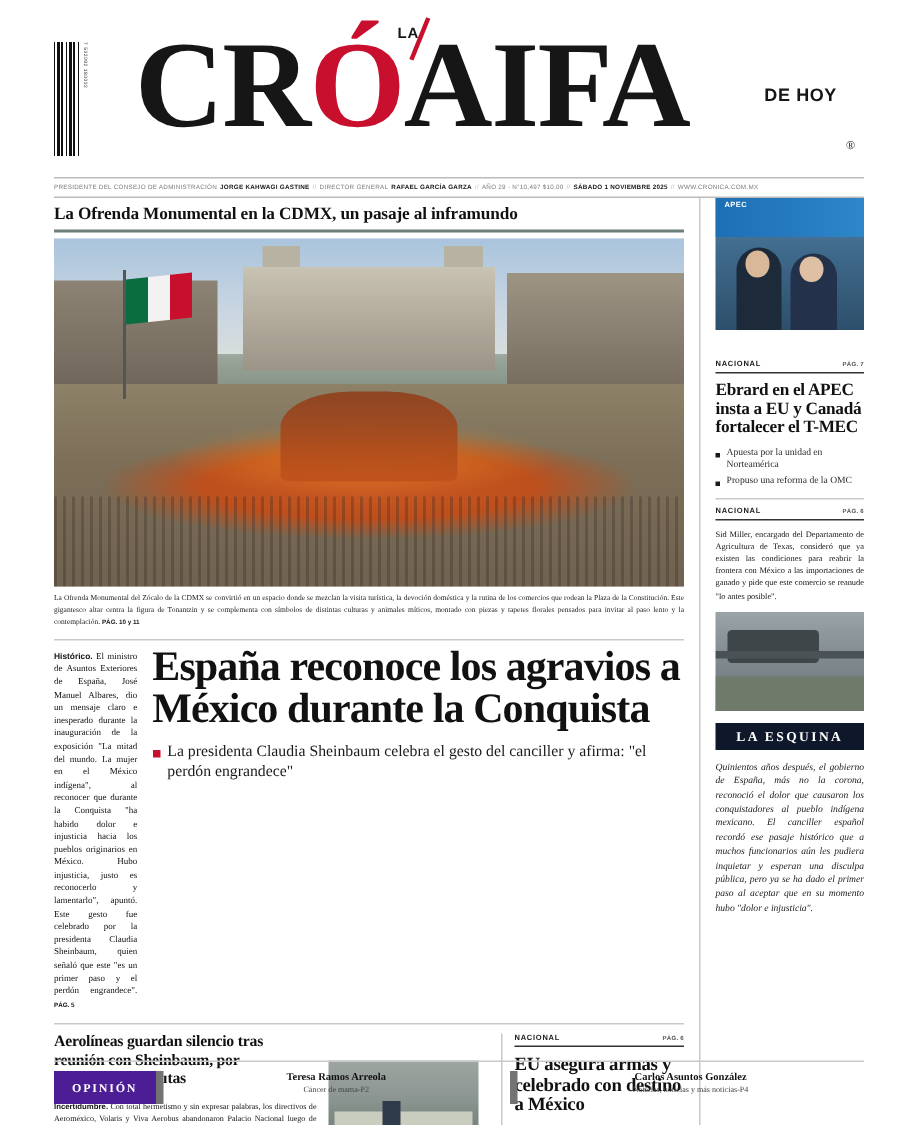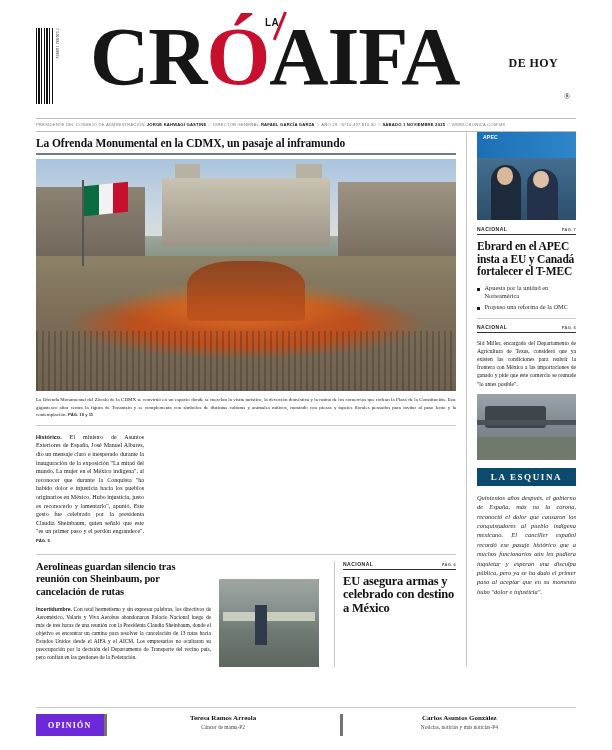--- a/index.html
+++ b/index.html
@@ -40,21 +40,21 @@
     position: absolute; left: 197px; top: 3px;
     font-family: "Liberation Sans", sans-serif;
     font-size: 10px; font-weight: 700; letter-spacing: .5px; color: #161616;
   }
   .logo-slash {
     position: absolute; left: 216px; top: -2px; width: 3px; height: 30px;
     background: #c8102e; transform: rotate(22deg); transform-origin: top;
   }
   .logo-dehoy {
     position: absolute; right: 18px; top: 42px;
-    font-family: Liberation Serif, serif;
+    font-family: Liberation Sans, sans-serif;
     font-size: 12px; font-weight: 700; letter-spacing: .4px; color: #161616;
   }
   .logo-reg { position: absolute; right: 6px; top: 78px; font-size: 8px; color:#161616; }
 
   .masthead-rule { margin: 0 36px; border-top: 1px solid #bbb; }
   .masthead-info {
     margin: 0 36px; padding: 3px 0 4px 0;
     font-family: "Liberation Sans", sans-serif;
     font-size: 4.2px; letter-spacing: .18px; color: #7a7a7a;
     display: flex; flex-wrap: nowrap; align-items: baseline; gap: 2px;
@@ -161,58 +161,58 @@
   }
   .rp-banner { position:absolute; left:0; top:0; width:100%; height:30%;
     background: linear-gradient(90deg,#1c6fb5,#2f86c9); }
   .rp-banner-txt { position:absolute; left:6%; top:6%; font-family:"Liberation Sans",sans-serif;
     font-size:5px; color:#fff; letter-spacing:.3px; font-weight:700; }
   .rp-p1 { position:absolute; left:14%; bottom:0; width:30%; height:62%; background:#1d2a3a; border-radius:16px 16px 0 0; }
   .rp-p2 { position:absolute; left:50%; bottom:0; width:32%; height:58%; background:#23324a; border-radius:16px 16px 0 0; }
   .rp-f1 { position:absolute; left:20%; bottom:40%; width:16%; height:20%; background:#d9b89a; border-radius:50%; }
   .rp-f2 { position:absolute; left:57%; bottom:36%; width:16%; height:20%; background:#e0c0a4; border-radius:50%; }
 
-  .rail-block { padding-top: 6px; }
+  .rail-block { padding-top: 20px; }
   .rail-head { font-size: 11.5px; line-height: 12.5px; font-weight: 700; margin-top: 5px; letter-spacing: -.2px; }
   .rail-bullets { margin-top: 6px; }
   .rail-bullets li { list-style: none; display: flex; gap: 4px; margin-bottom: 3px; }
   .rail-bullets .bul { width: 3.4px; height: 3.4px; background: #1a1a1a; margin-top: 4px; flex: none; }
   .rail-bullets .txt { font-size: 6.4px; line-height: 8px; color: #2a2a2a; }
   .rail-body { font-size: 5.6px; line-height: 8.2px; text-align: justify; margin-top: 6px; }
   .rail-sep { border-top: 1px solid #c9c9c9; margin-top: 7px; padding-top: 5px; }
 
   .rail-photo2 {
     width: 100%; height: 66px; margin-top: 6px; position: relative; overflow: hidden;
     background: linear-gradient(180deg,#9aa3a8 0%, #7f888c 50%, #6a7377 100%);
   }
   .rp2-rail { position:absolute; left:0; top:40%; width:100%; height:8%; background:#4a5255; }
   .rp2-truck { position:absolute; left:8%; top:18%; width:62%; height:34%; background:#3e4649; border-radius:3px; }
   .rp2-g { position:absolute; left:0; bottom:0; width:100%; height:34%; background:#6f7a6a; }
 
   .esquina-badge {
-    margin-top: 8px; background: #0c4a6e; color: #fff; text-align: center;
+    margin-top: 8px; background: #0f172a; color: #fff; text-align: center;
     font-family: "Liberation Serif", serif; font-weight: 700; font-size: 9px;
     letter-spacing: 1.6px; padding: 4px 0 4px 0;
   }
   .esquina-body {
     font-size: 6.4px; line-height: 9.4px; font-style: italic;
     text-align: justify; padding-top: 7px; color: #1a1a1a;
   }
 
   
   .opinion {
     position: absolute; left: 36px; right: 36px; bottom: 14px;
     border-top: 1px solid #c9c9c9; display: flex; align-items: stretch; padding-top: 6px;
   }
   .op-badge {
-    background: #6d28d9; color: #fff; font-family: "Liberation Serif", serif;
+    background: #4c1d95; color: #fff; font-family: "Liberation Serif", serif;
     font-weight: 700; font-size: 8px; letter-spacing: 1.2px;
     padding: 5px 12px; display: flex; align-items: center; height: 22px;
   }
-  .op-item { flex: 1; padding: 0 4px; border-left: 3px solid #737373; }
+  .op-item { flex: 1; padding: 0 4px; border-left: 5px solid #737373; }
   .op-item:first-of-type { border-left: none; }
   .op-name { font-size: 7px; font-weight: 700; text-align: center; }
   .op-desc { font-size: 5.4px; color: #444; text-align: center; margin-top: 2px; }
 </style>
 </head>
 <body>
 
 <div class="page">
 
   <div class="masthead">
@@ -271,20 +271,27 @@
         <span>La Ofrenda Monumental del Zócalo de la CDMX se convirtió en un espacio donde se mezclan la visita turística, la devoción doméstica y la rutina de los comercios que rodean la Plaza de la Constitución. Este gigantesco altar centra la figura de Tonantzin y se complementa con símbolos de distintas culturas y animales míticos, montado con piezas y tapetes florales pensados para invitar al paso lento y la contemplación.</span>
         <span class="pag">PÁG. 10 y 11</span>
       </div>
       <div class="lead-caption-rule"></div>
 
       <div class="main-story">
         <div class="main-intro">
           <b>Histórico.</b><span> El ministro de Asuntos Exteriores de España, José Manuel Albares, dio un mensaje claro e inesperado durante la inauguración de la exposición "La mitad del mundo. La mujer en el México indígena", al reconocer que durante la Conquista "ha habido dolor e injusticia hacia los pueblos originarios en México. Hubo injusticia, justo es reconocerlo y lamentarlo", apuntó. Este gesto fue celebrado por la presidenta Claudia Sheinbaum, quien señaló que este "es un primer paso y el perdón engrandece".</span>
           <span class="pag">PÁG. 5</span>
         </div>
+        <div>
+          <div class="main-head">España reconoce los agravios a México durante la Conquista</div>
+          <div class="main-sub">
+            <span class="bul"></span>
+            <span class="txt">La presidenta Claudia Sheinbaum celebra el gesto del canciller y afirma: "el perdón engrandece"</span>
+          </div>
+        </div>
       </div>
 
       <div class="mid-rule"></div>
 
       <div class="lower">
         <div class="lower-left">
           <div class="lower-left-text">
             <div class="lower-head">Aerolíneas guardan silencio tras reunión con Sheinbaum, por cancelación de rutas</div>
             <div class="lower-body">
               <b>Incertidumbre.</b><span> Con total hermetismo y sin expresar palabras, los directivos de Aeroméxico, Volaris y Viva Aerobus abandonaron Palacio Nacional luego de más de tres horas de una reunión con la Presidenta Claudia Sheinbaum, donde el objetivo es encontrar un camino para resolver la cancelación de 13 rutas hacia Estados Unidos desde el AIFA y el AICM. Los empresarios no ocultaron su preocupación por la decisión del Departamento de Transporte del vecino país, pero confían en las gestiones de la Federación.</span>

